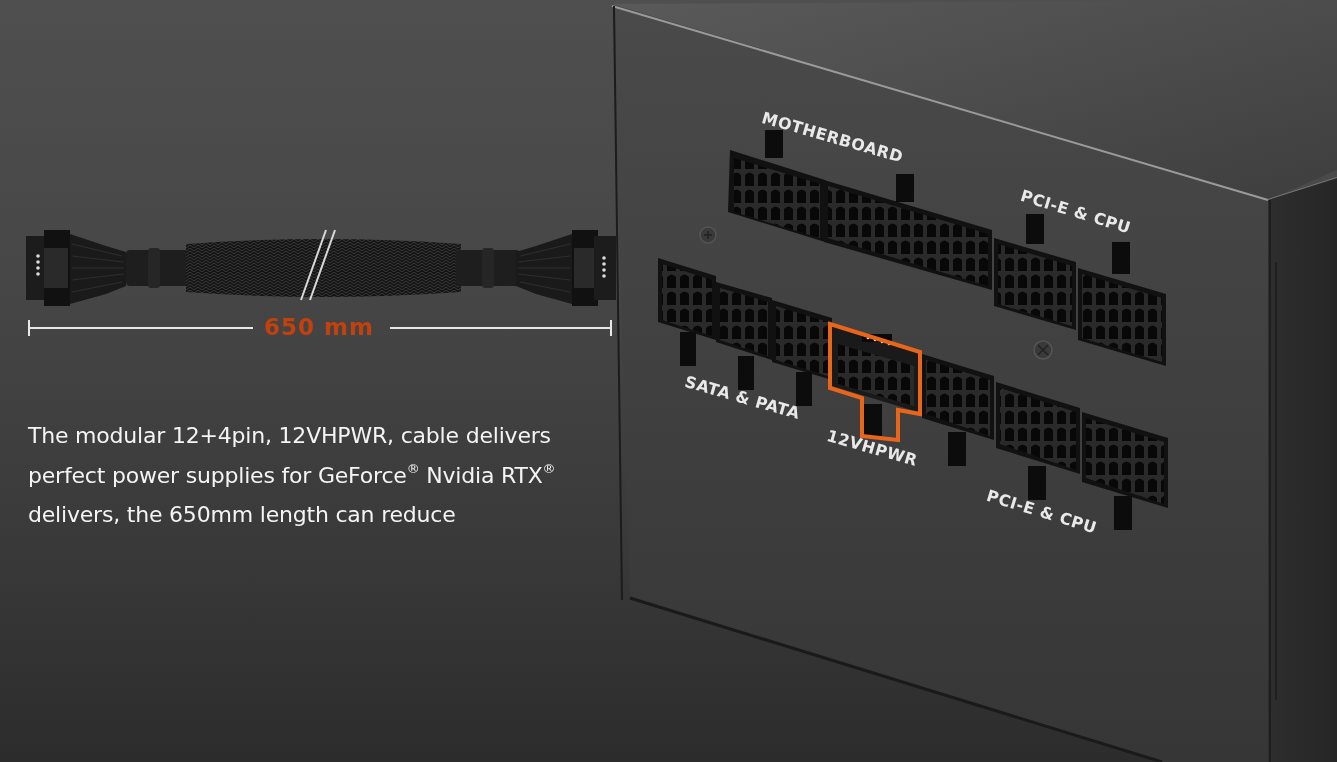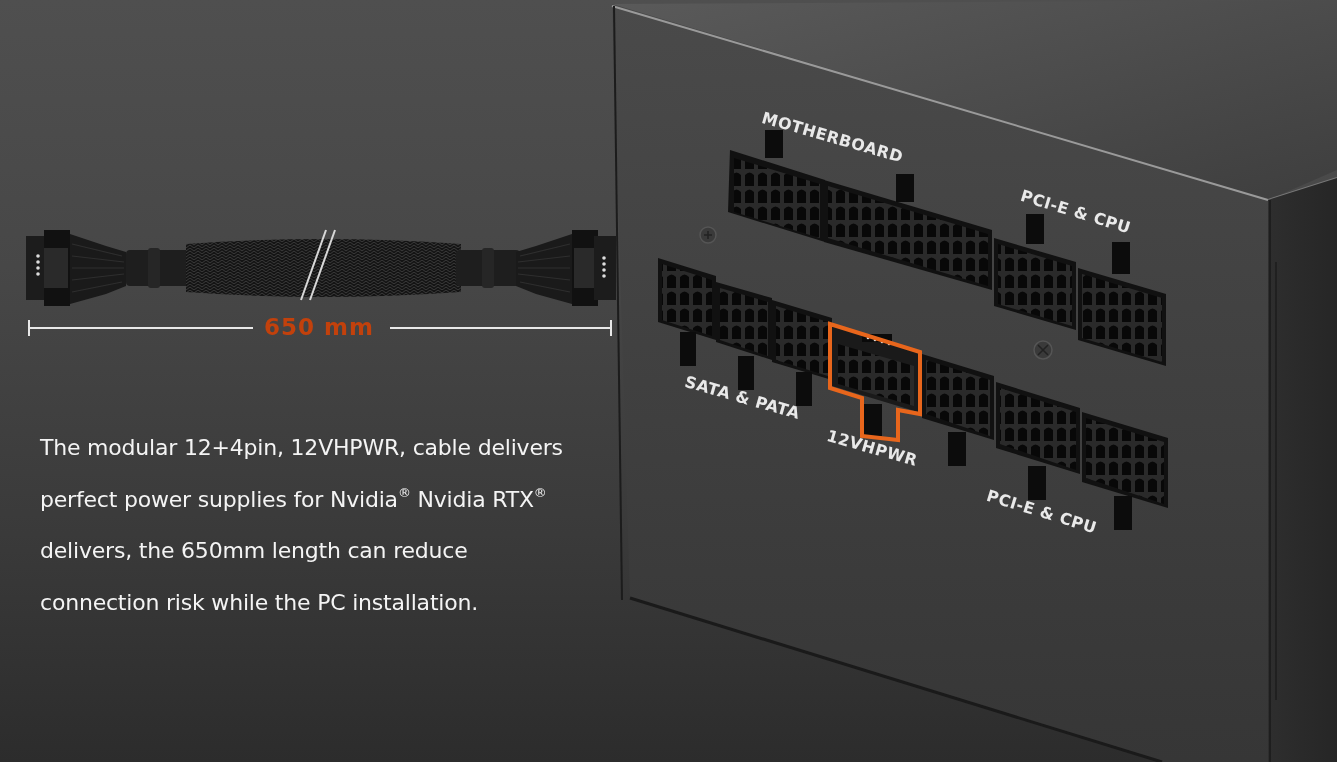--- a/index.html
+++ b/index.html
@@ -23,21 +23,21 @@
     position: absolute; left: 236px; top: -2px; width: 112px; text-align: left;
     color: #c2410c; font-weight: bold; font-size: 23px; letter-spacing: 1px;
   }
 
   
   .desc {
     position: absolute; left: 28px; top: 416px; width: 600px;
     color: #f4f4f4; font-size: 22px; line-height: 39.5px;
     font-family: "DejaVu Sans", sans-serif; letter-spacing: -0.2px;
   }
-  .desc p { margin: 12px; white-space: nowrap; }
+  .desc p { margin: 0; white-space: nowrap; }
   .desc sup { font-size: 13px; vertical-align: 10px; line-height: 0; }
 
   
   .psu { position: absolute; left: 600px; top: 0; width: 737px; height: 762px; }
   .psu svg { width: 100%; height: 100%; display: block; }
   .psu-label {
     position: absolute; color: #e9e9e9; font-weight: bold; font-size: 16px;
     letter-spacing: 0.5px; white-space: nowrap; transform-origin: left top;
     font-family: "DejaVu Sans", sans-serif;
   }
@@ -110,23 +110,22 @@
   <div class="dim-line">
     <span class="tick-l"></span>
     <span class="rule-l"></span>
     <span class="dim-label">650 mm</span>
     <span class="rule-r"></span>
     <span class="tick-r"></span>
   </div>
 
   <div class="desc">
     <p>The modular 12+4pin, 12VHPWR, cable delivers</p>
-    <p><span>perfect power supplies for Nvidia</span><sup>®</sup><span> Nvidia RTX</span><sup>®</sup></p>
+    <p><span>perfect power supplies for GeForce</span><sup>®</sup><span> Nvidia RTX</span><sup>®</sup></p>
     <p>delivers, the 650mm length can reduce</p>
-    <p>connection risk while the PC installation.</p>
   </div>
 
   <div class="psu">
     <svg viewBox="0 0 737 762" preserveAspectRatio="none">
       <defs>
         <linearGradient id="topFace" x1="0" y1="0" x2="1" y2="1">
           <stop offset="0" stop-color="#5a5a5a"></stop>
             <stop offset="1" stop-color="#3e3e3e"></stop>
         </linearGradient>
         <linearGradient id="frontFace" x1="0" y1="0" x2="0" y2="1">

